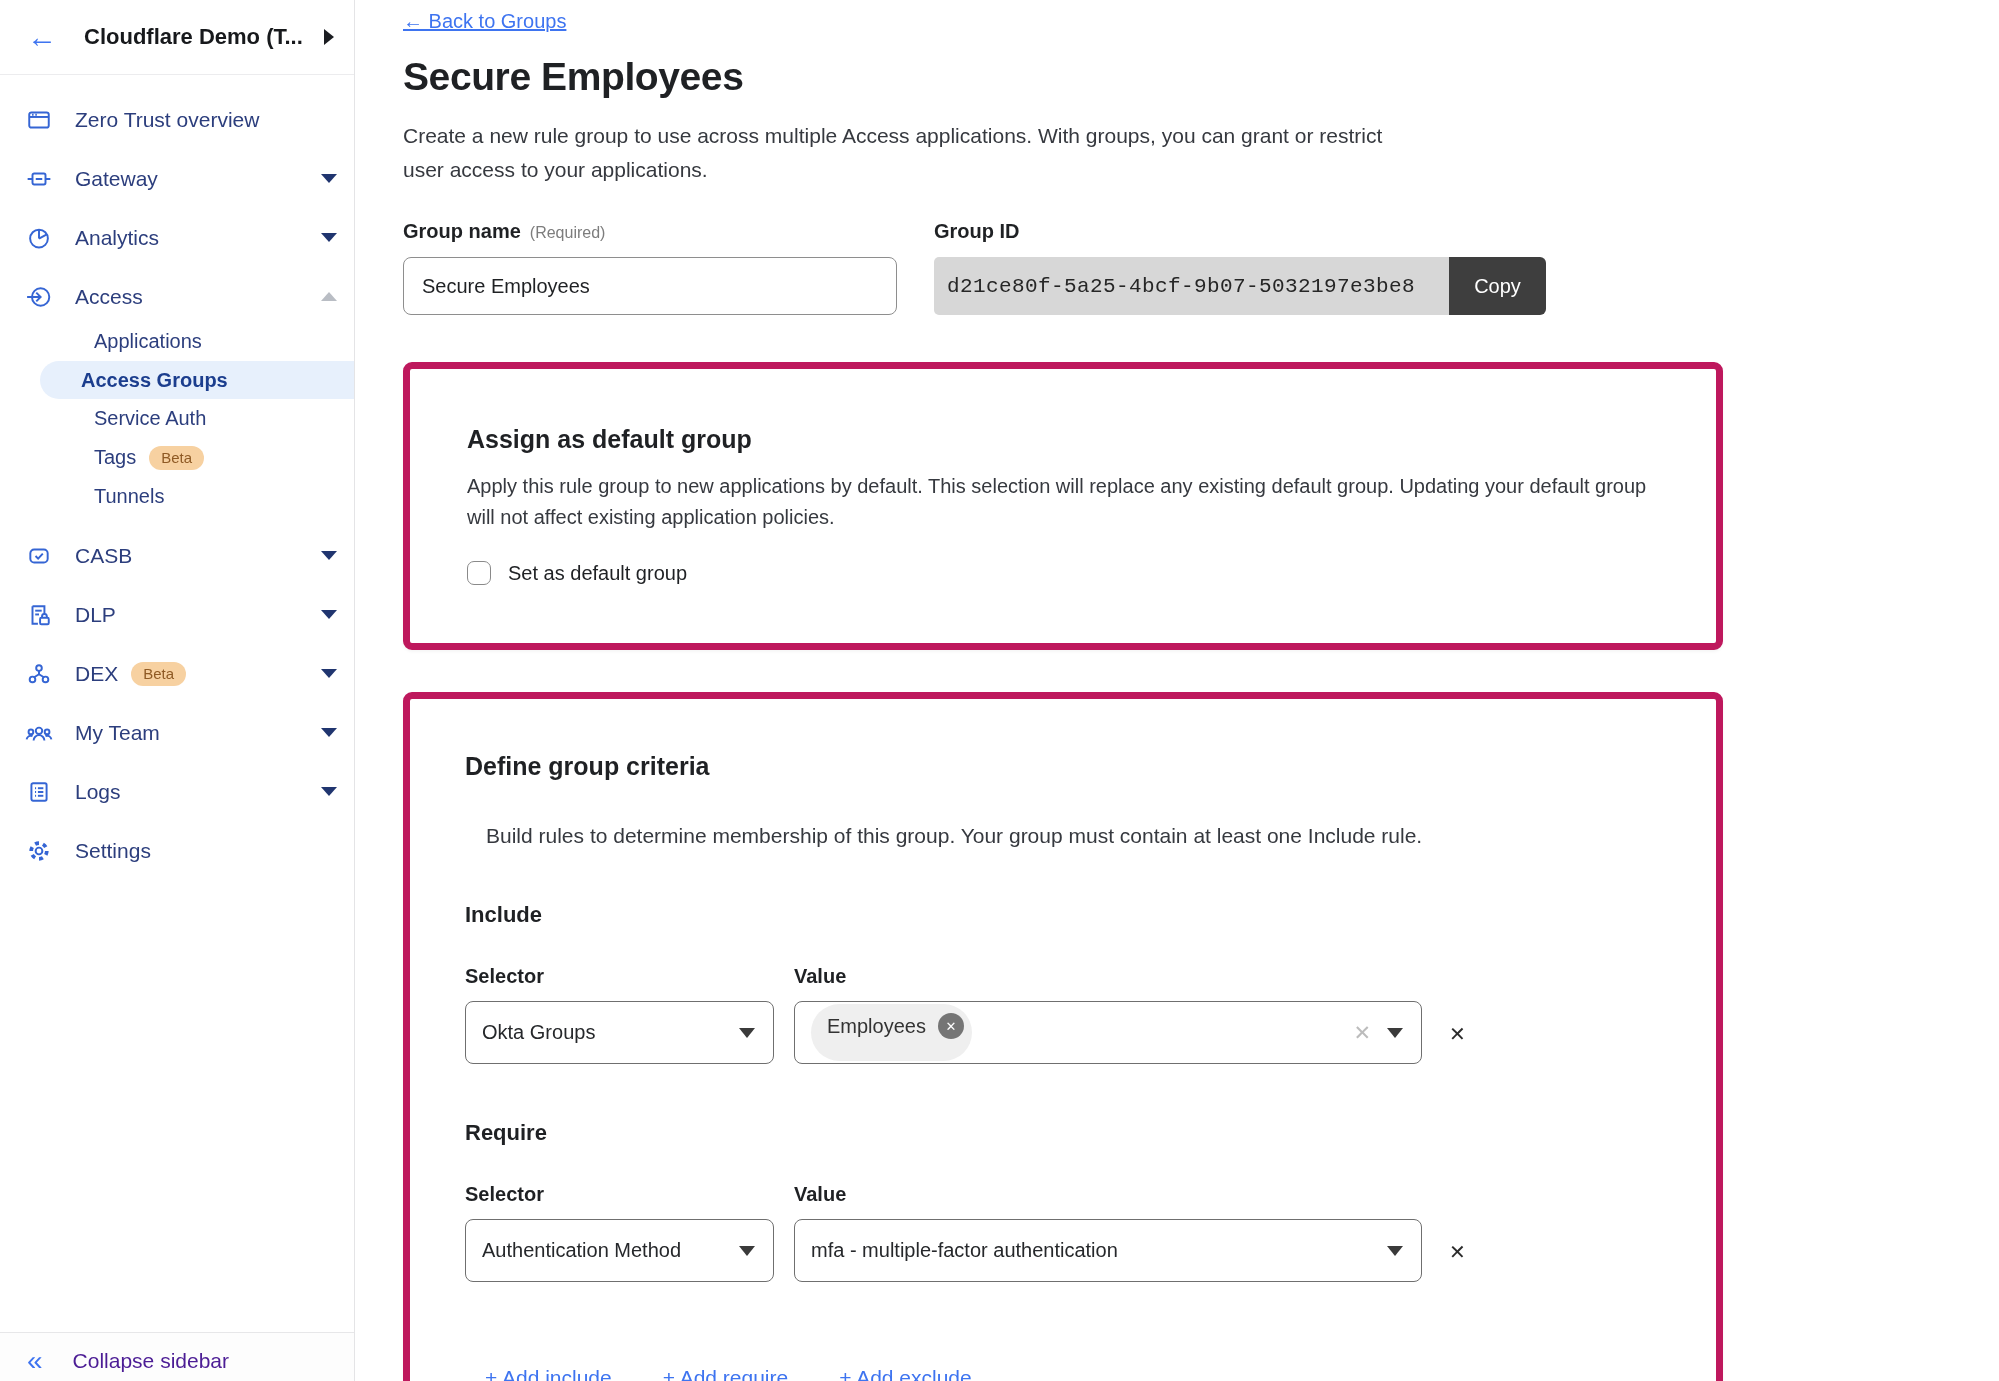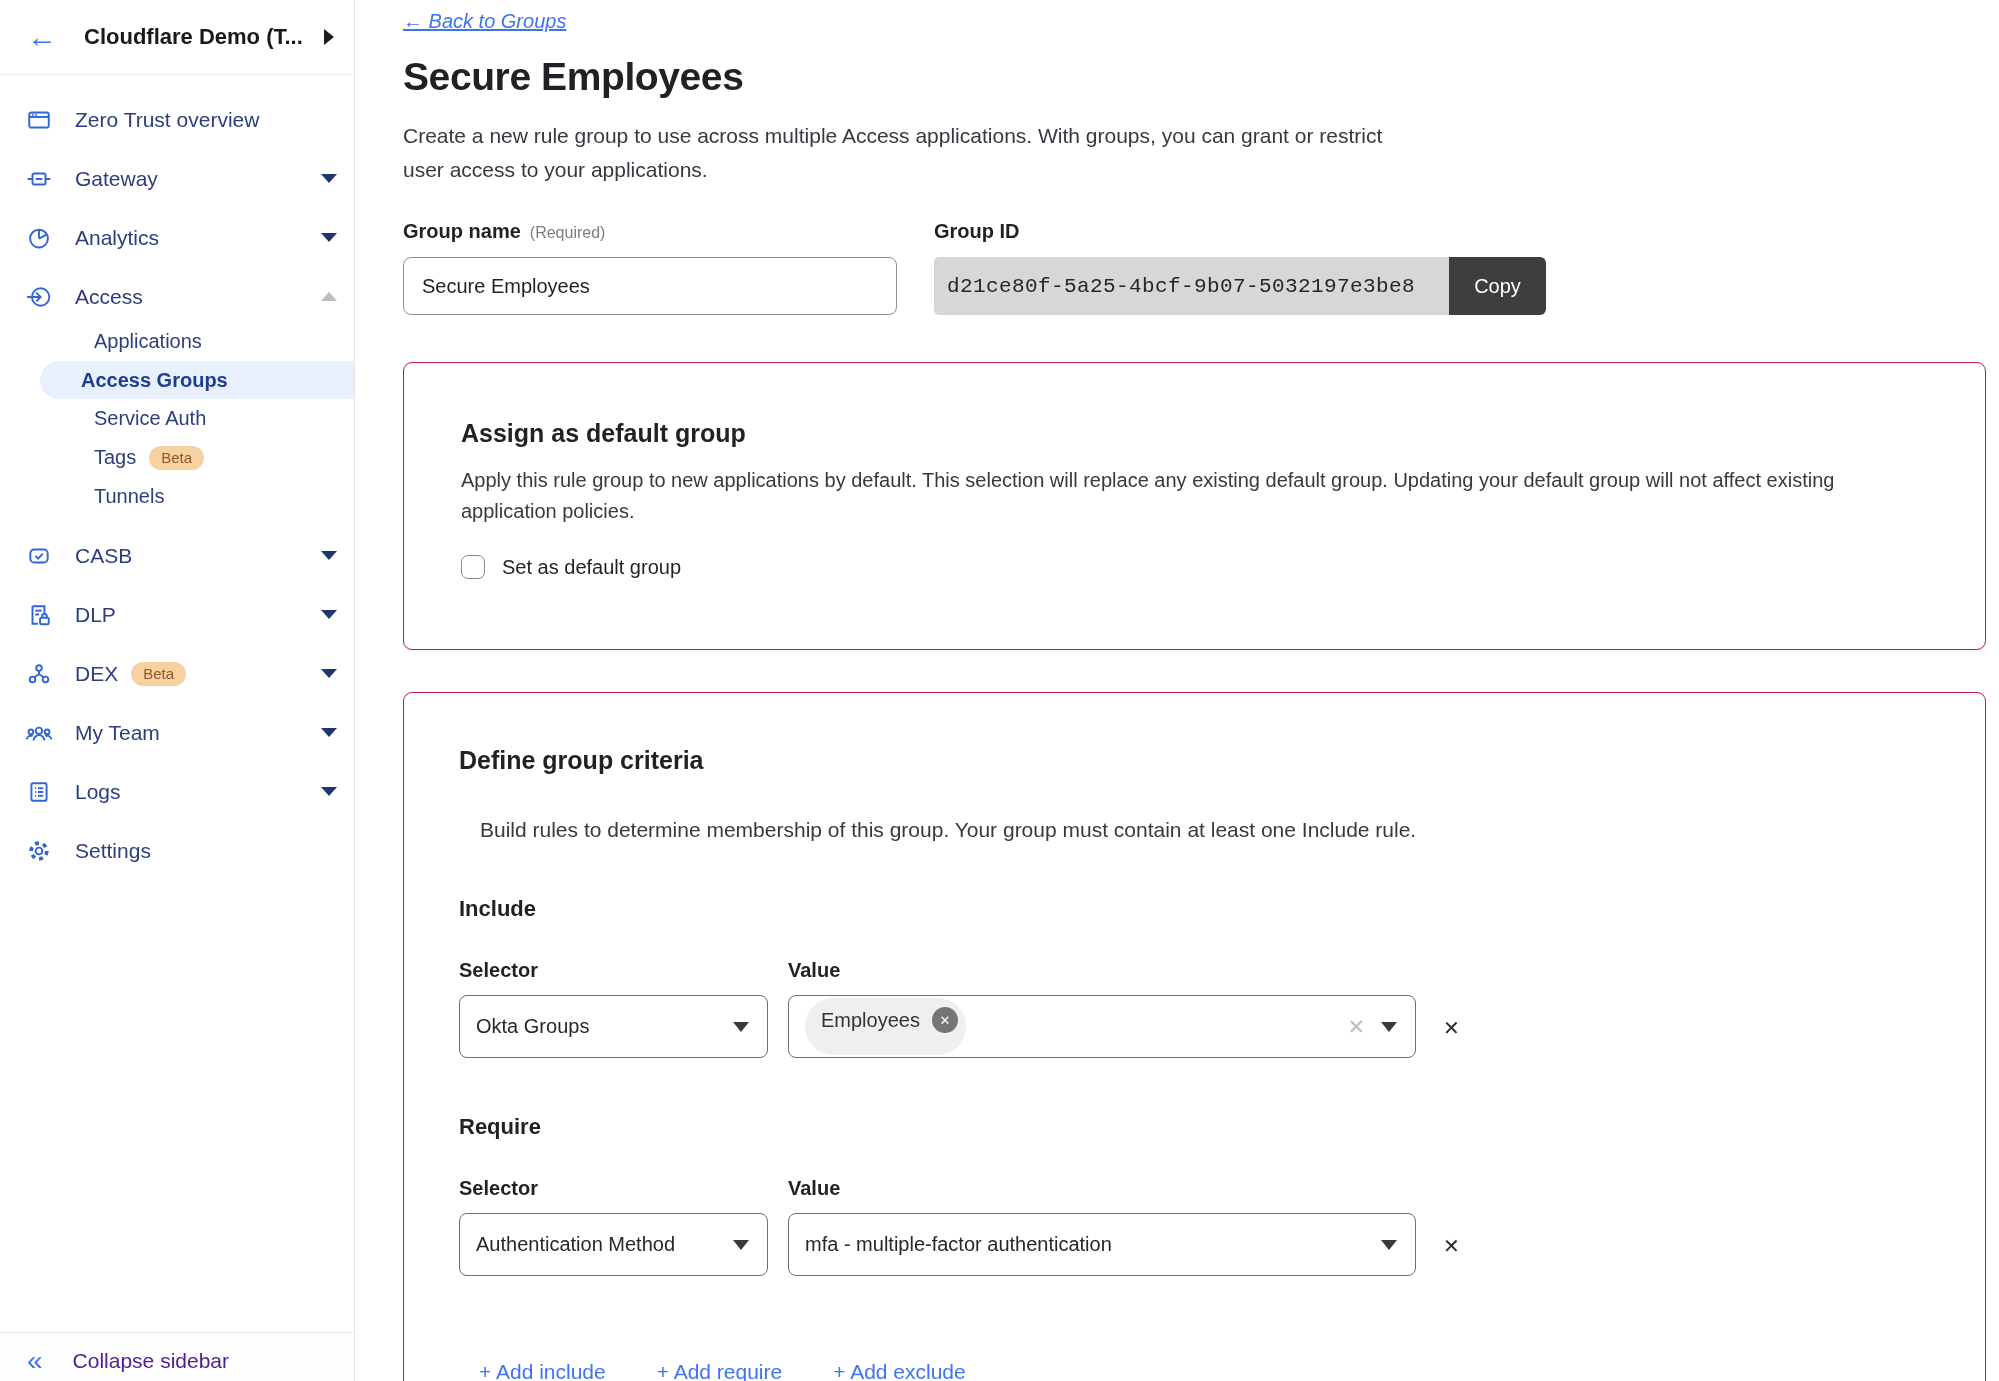--- a/index.html
+++ b/index.html
@@ -34,40 +34,40 @@
   .beta { margin-left:13px; background:#f7d1a1; color:#8f5a24; font-size:15px;
           padding:3px 12px 4px; border-radius:12px; }
   .sb-footer { position:absolute; left:0; right:0; bottom:-8px; border-top:1px solid #e7e7e9;
                background:#fdfdfd; height:57px; display:flex; align-items:center; padding-left:27px; }
   .collapse-glyph { color:#3e74f0; font-size:28px; line-height:1; }
   .collapse-label { margin-left:30px; font-size:21px; color:#4c1d95; }
 
   
   .main { position:absolute; left:355px; top:0; right:0; bottom:0; overflow:hidden;
           padding:10px 14px 0 48px; }
-  .back-link { display:inline-block; font-size:20px; color:#3e74f0; text-decoration:underline; cursor:pointer;font-style:italic; }
+  .back-link { display:inline-block; font-size:20px; color:#3e74f0; text-decoration:underline; cursor:pointer; }
   .page-title { margin-top:22px; font-size:39px; font-weight:700; color:#1f2124; letter-spacing:-0.4px; }
   .page-desc { margin-top:20px; font-size:21px; line-height:34px; color:#36393f; width:1000px; }
 
   .form-row { margin-top:33px; display:flex; }
   .field-label-row { display:flex; align-items:baseline; }
   .field-label { font-size:20px; font-weight:700; color:#1f2124; }
   .field-required { margin-left:9px; font-size:16px; color:#7d7d7d; }
   .text-input { margin-top:14px; width:494px; height:58px; border:1px solid #8e8e8e; border-radius:8px;
                 font-size:20px; color:#1f2124; padding:0 18px; outline:none;
                 font-family:"Liberation Sans","DejaVu Sans",sans-serif; }
   .groupid-col { margin-left:37px; }
   .groupid-row { margin-top:14px; display:flex; height:58px; }
   .groupid-box { width:515px; background:#d7d7d7; border-radius:5px 0 0 5px; display:flex; align-items:center;
                  padding:0 12px 0 13px; font-family:"Liberation Mono","DejaVu Sans Mono",monospace;
                  font-size:21px; color:#262626; letter-spacing:0.4px; white-space:nowrap; }
   .copy-btn { width:97px; background:#3e3e3e; color:#ffffff; border:none; border-radius:0 6px 6px 0;
               font-size:20px; cursor:pointer; font-family:inherit; }
 
-  .card { width:1583px; border:1px solid #be185d; border-radius:9px; background:#ffffff;
+  .card { width:1320px; border:7px solid #be185d; border-radius:9px; background:#ffffff;
           box-shadow:0 2px 3px rgba(0,0,0,0.04); }
   .card-1 { margin-top:47px; height:288px; padding:56px 60px 0 57px; }
   .card-2 { margin-top:42px; height:760px; padding:53px 60px 0 55px; }
   .card-title { font-size:25px; font-weight:700; color:#1f2124; }
   .card-desc { margin-top:17px; font-size:20px; line-height:31px; color:#36393f; }
   .check-row { margin-top:28px; display:flex; align-items:center; }
   .checkbox { appearance:none; -webkit-appearance:none; width:24px; height:24px; border:1.5px solid #8a8a8a;
               border-radius:7px; background:#fff; cursor:pointer; }
   .check-label { margin-left:17px; font-size:20px; color:#1f2124; }
 

